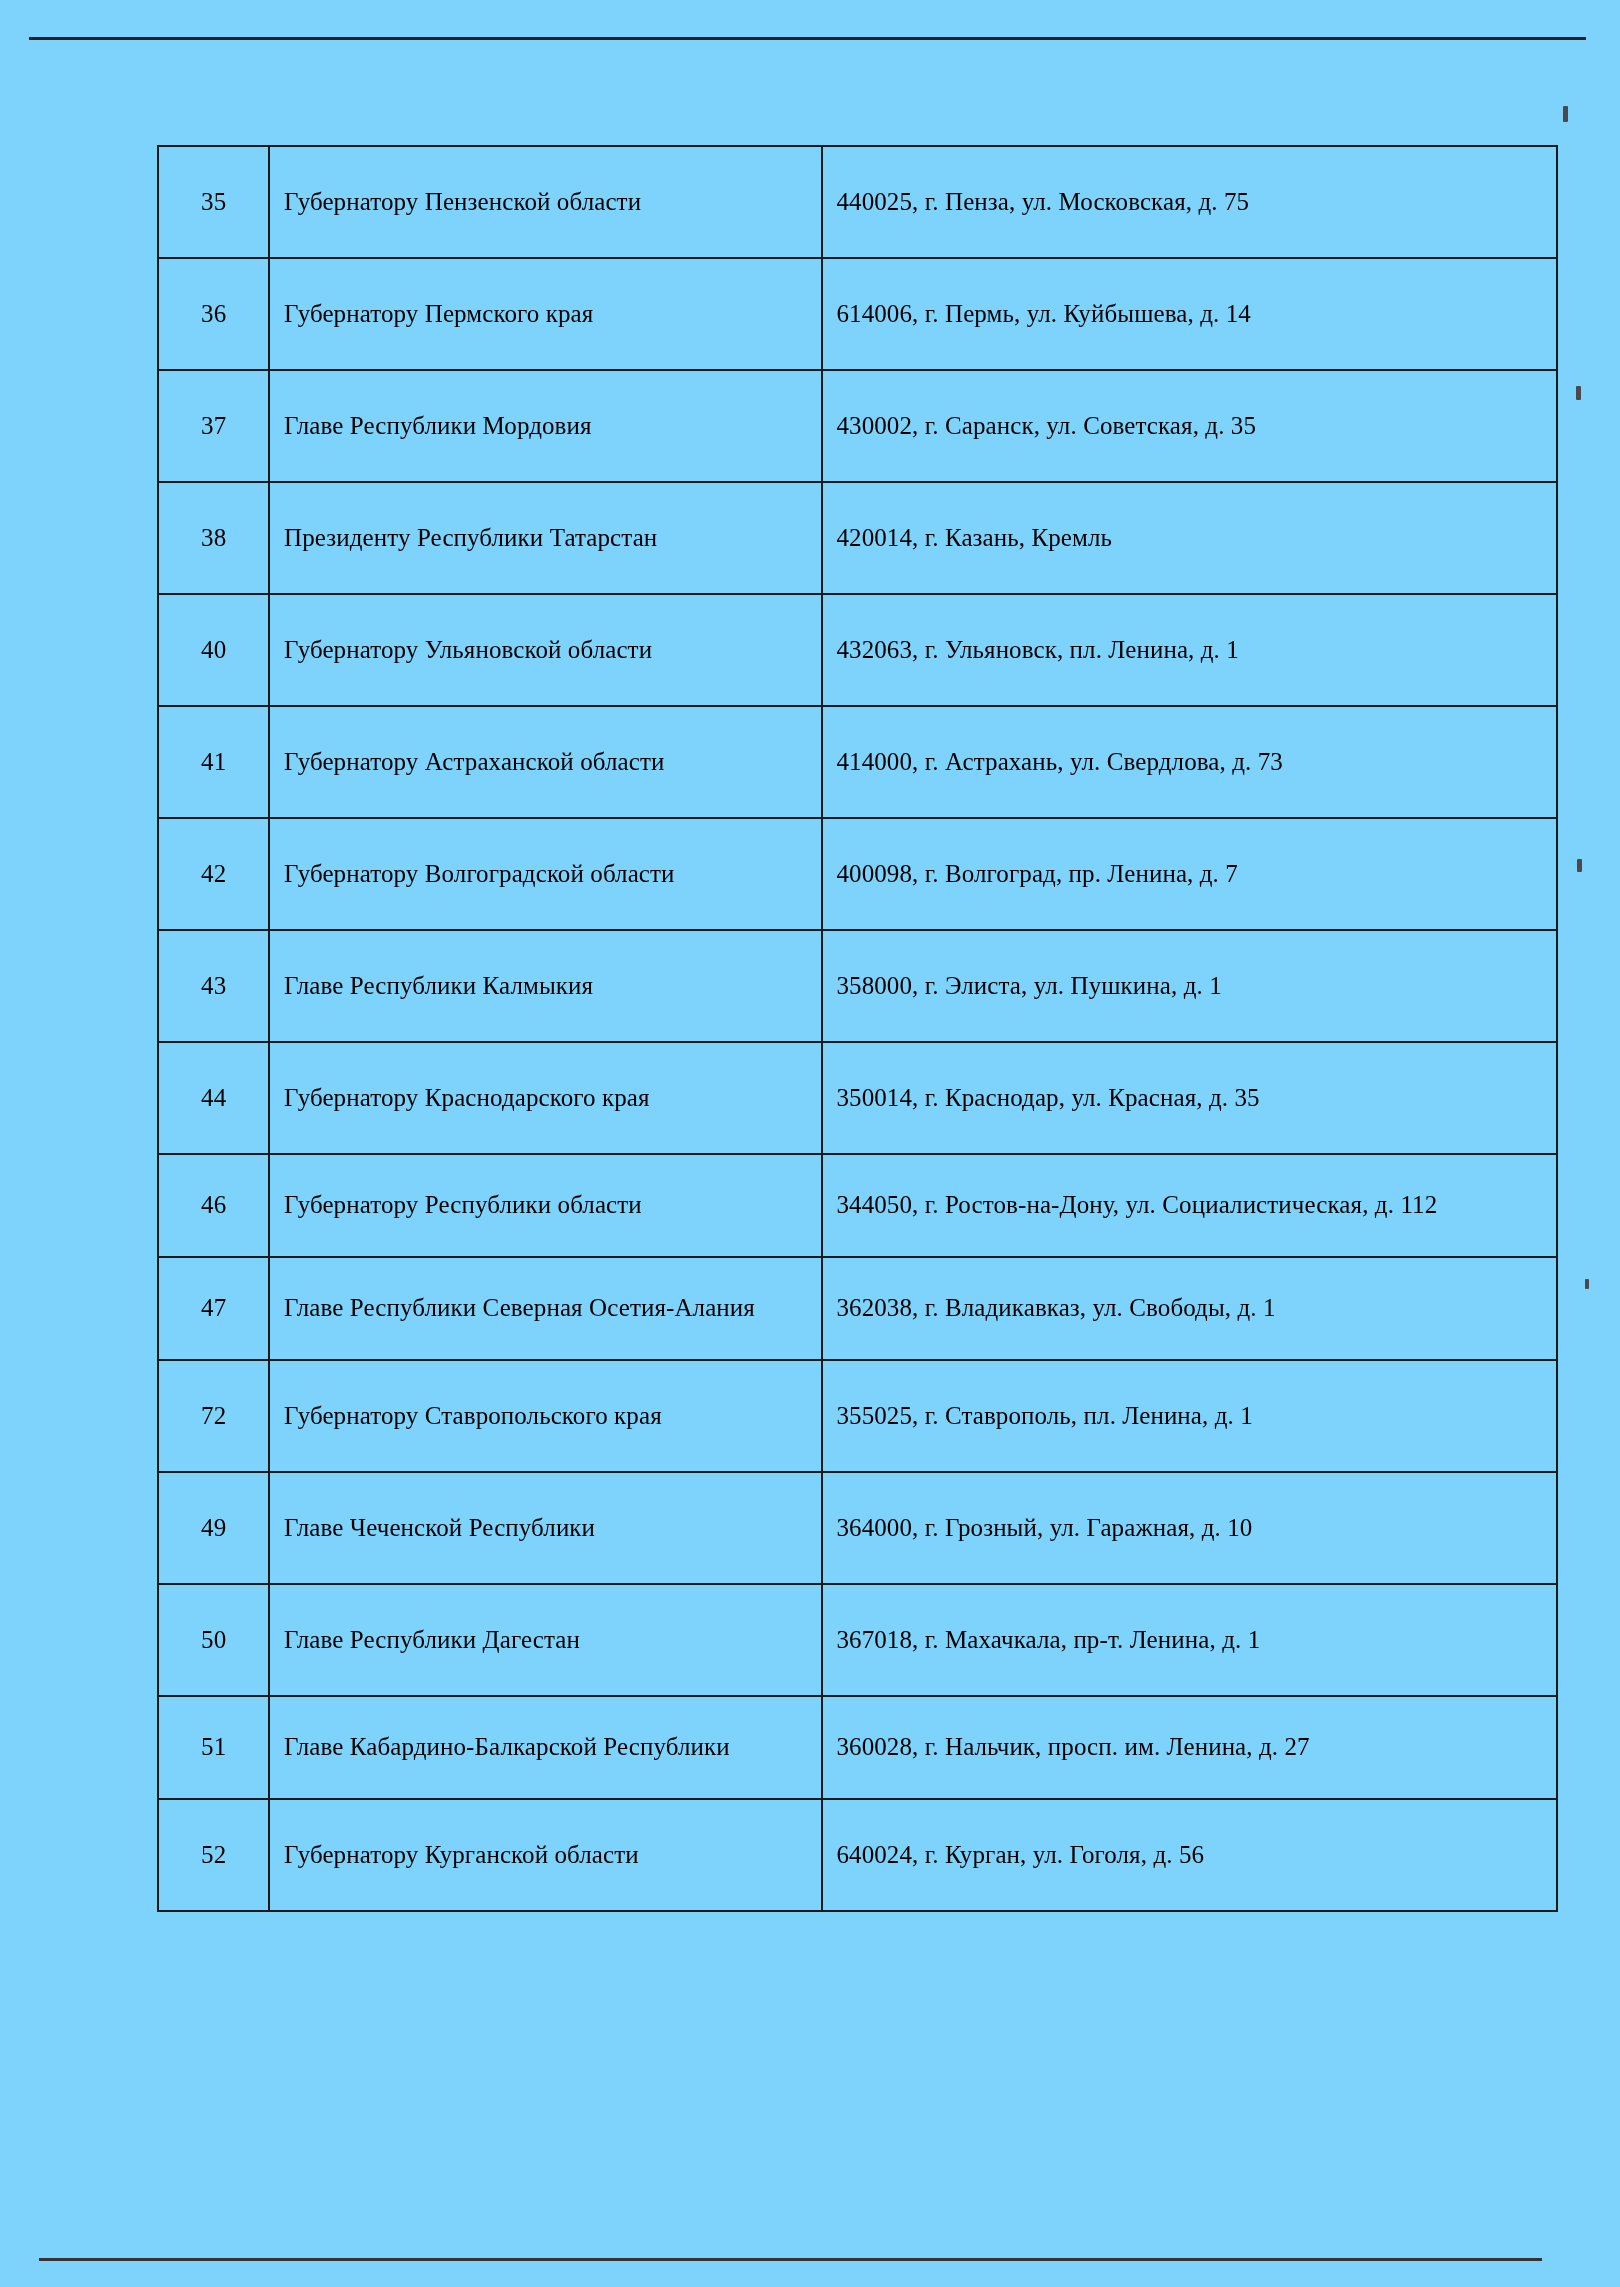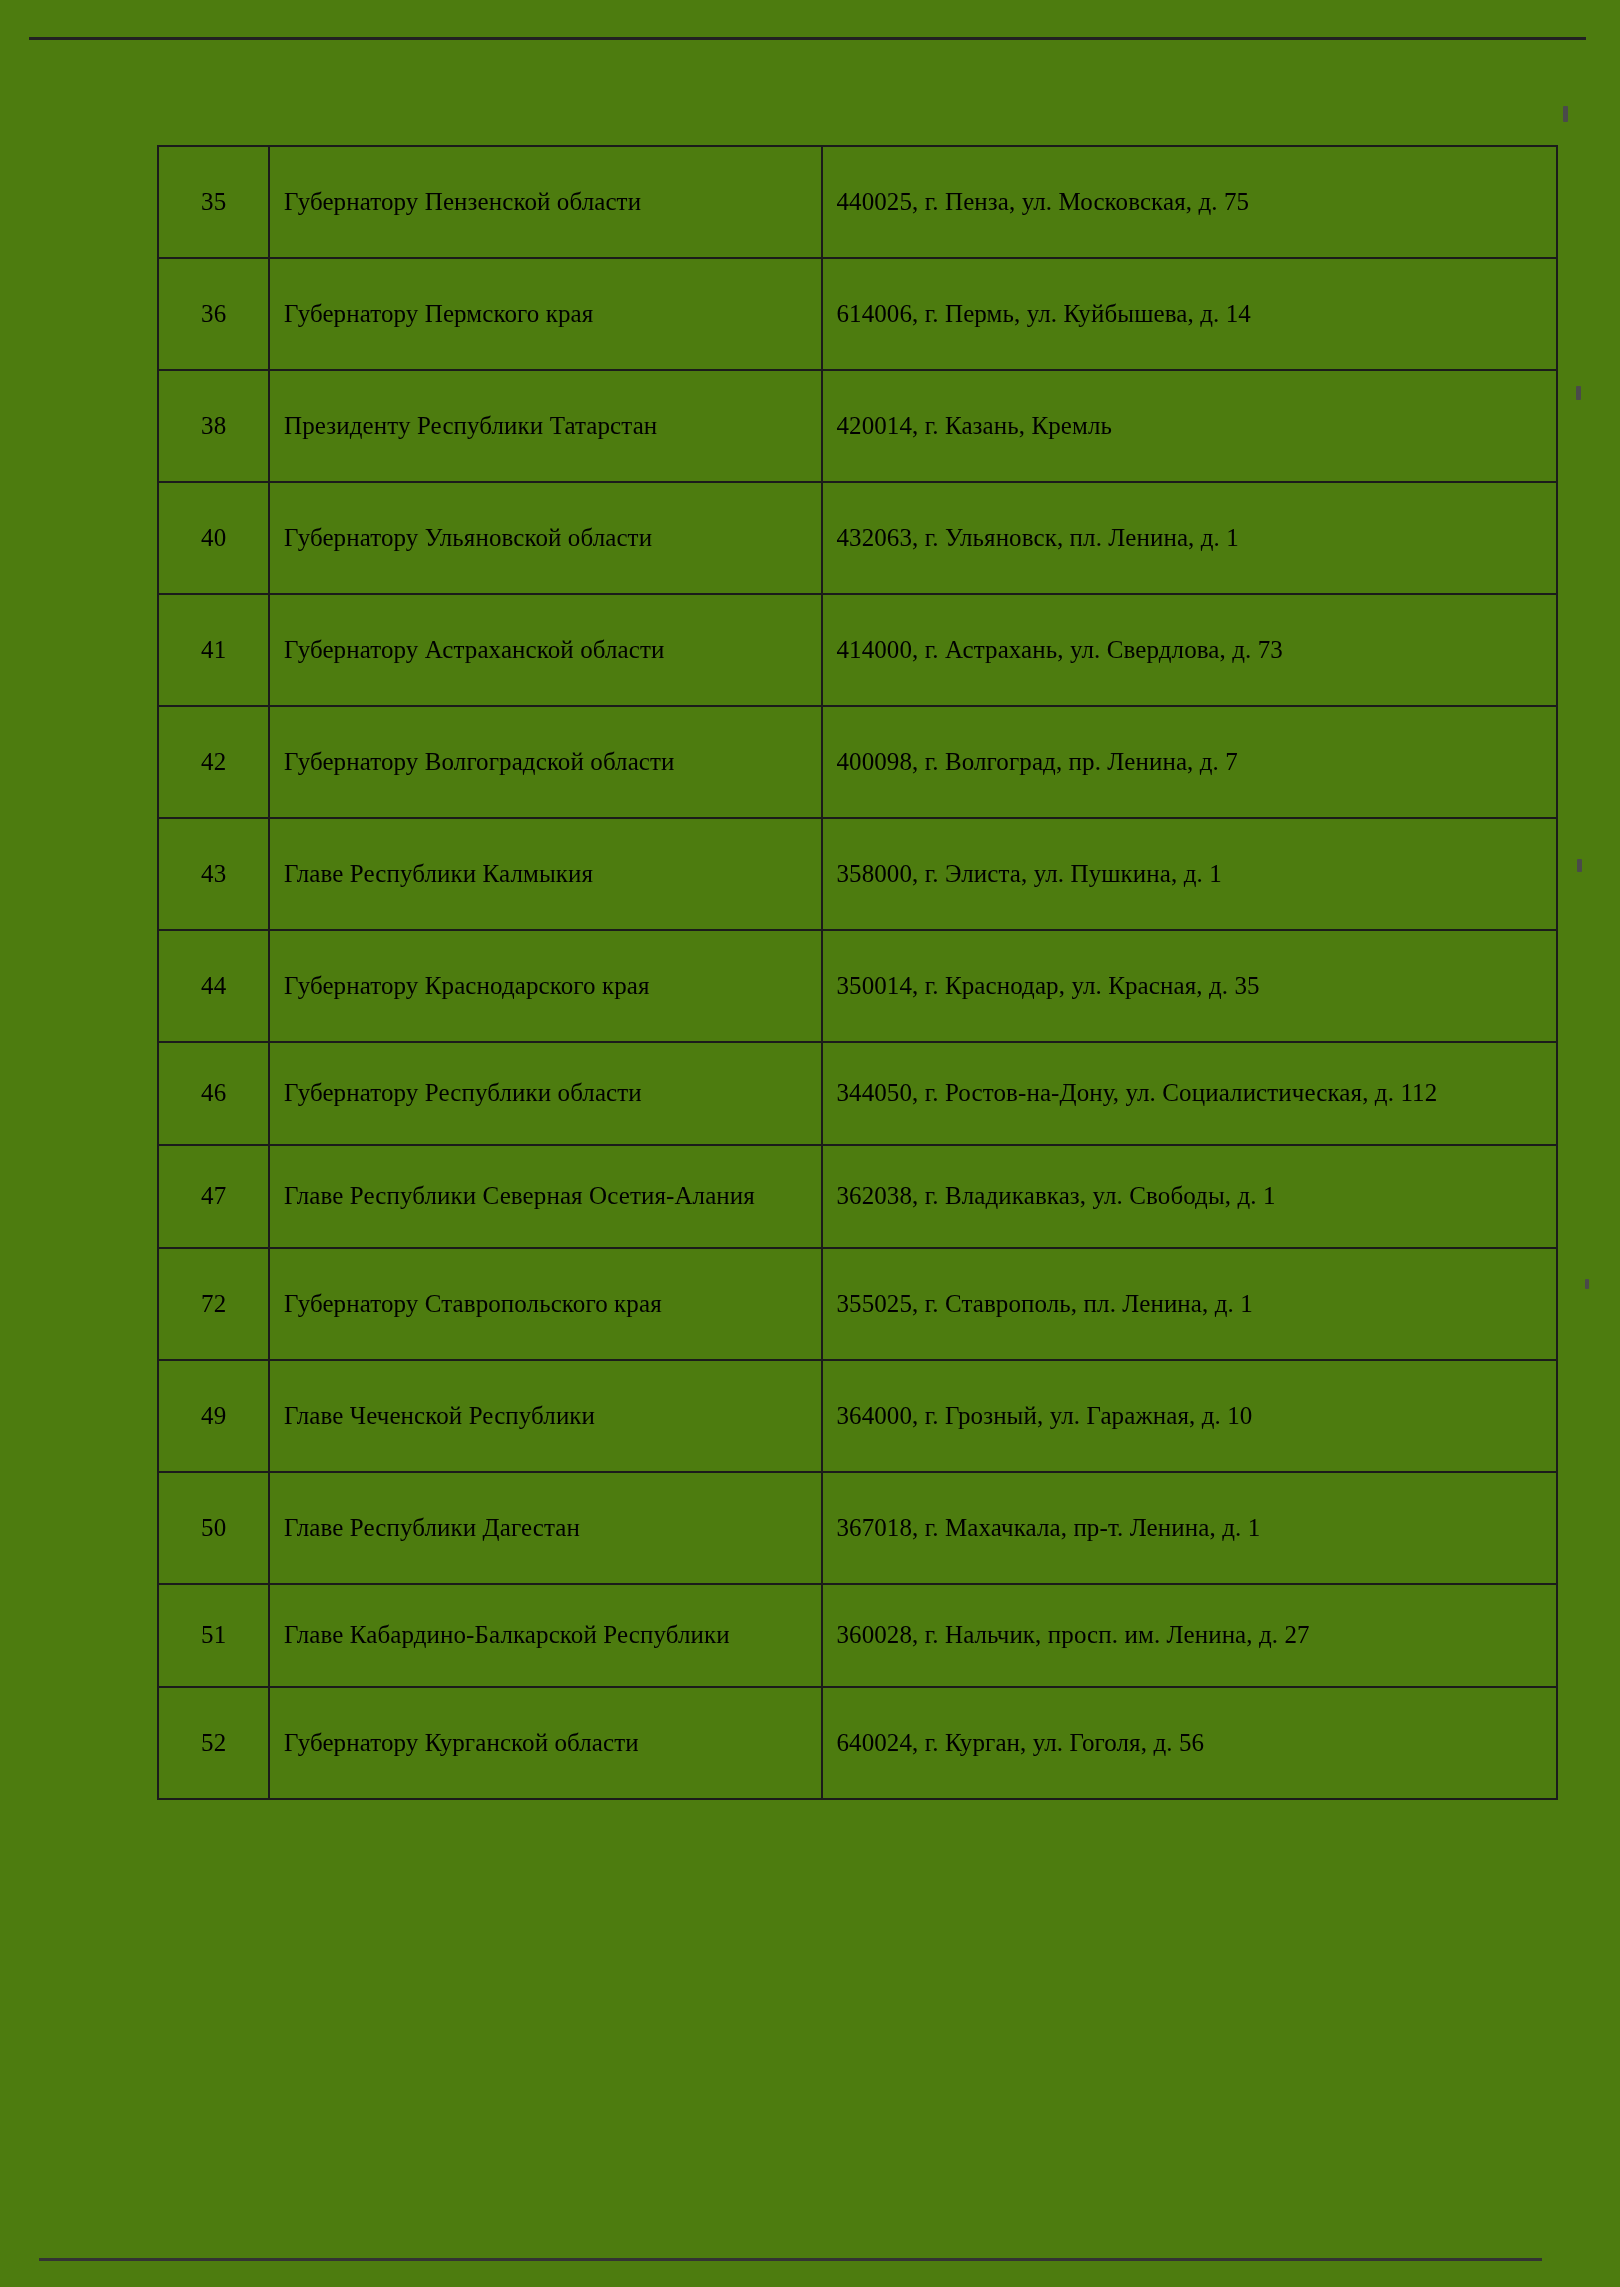--- a/index.html
+++ b/index.html
@@ -11,21 +11,21 @@
     width: 1620px;
     height: 2288px;
     position: relative;
     font-family: "Liberation Serif", serif;
     color: #000000;
     overflow: hidden;
   }
   .page {
     position: absolute;
     inset: 0;
-    background: #4d7c0f;
+    background: #7dd3fc;
   }
   
   .scan-line-top {
     position: absolute;
     left: 29px;
     right: 34px;
     top: 37px;
     height: 2.9px;
     background: #222;
   }
@@ -115,20 +115,31 @@
             <span>36</span>
           </td>
         <td class="col-addressee">
             <span>Губернатору Пермского края</span>
           </td>
         <td class="col-address">
             <span>614006, г. Пермь, ул. Куйбышева, д. 14</span>
           </td>
       </tr>
 
+      <tr>
+        <td class="col-num">
+            <span>37</span>
+          </td>
+        <td class="col-addressee">
+            <span>Главе Республики Мордовия</span>
+          </td>
+        <td class="col-address">
+            <span>430002, г. Саранск, ул. Советская, д. 35</span>
+          </td>
+      </tr>
 
       <tr>
         <td class="col-num">
             <span>38</span>
           </td>
         <td class="col-addressee">
             <span>Президенту Республики Татарстан</span>
           </td>
         <td class="col-address">
             <span>420014, г. Казань, Кремль</span>

